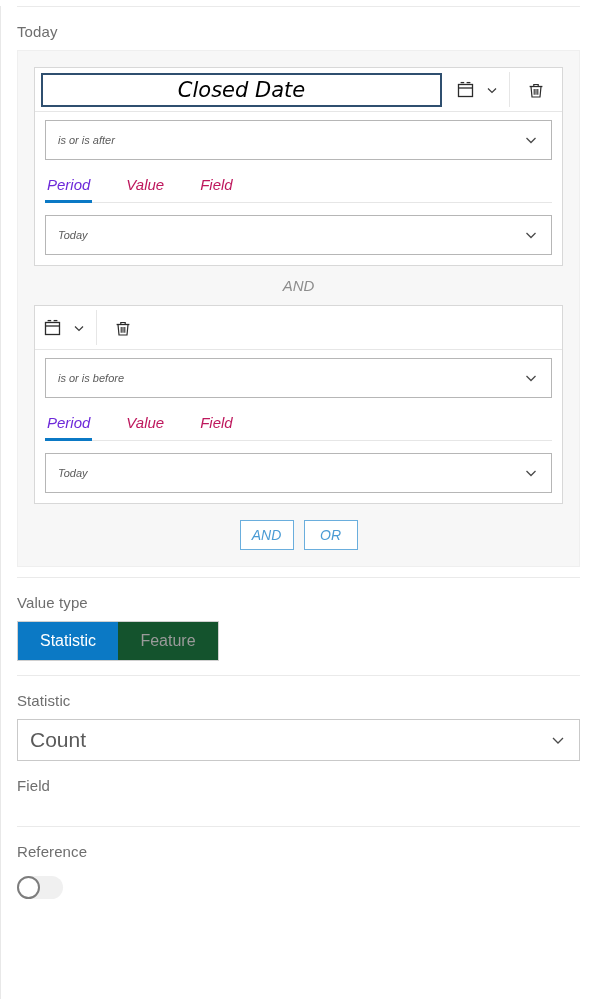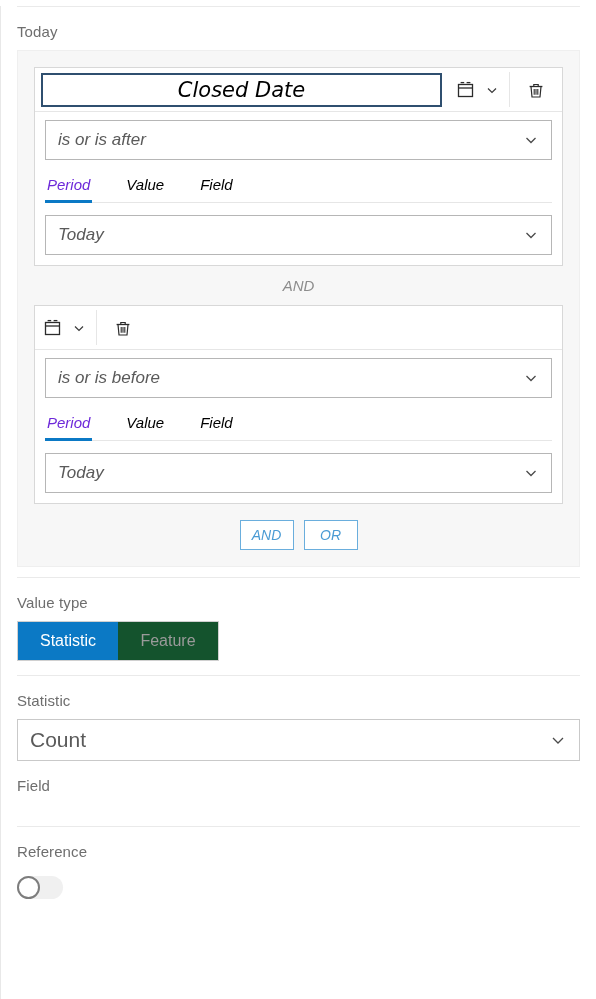--- a/index.html
+++ b/index.html
@@ -98,36 +98,36 @@
 
   
   .card-body { padding: 8px 10px 10px 10px; }
   .select {
     height: 40px;
     border: 1px solid #b6b6b6;
     background: #fff;
     display: flex;
     align-items: center;
     padding: 0 12px;
-    font-size: 17px;
+    font-size: 11px;
     color: #5a5a5a;
     cursor: pointer;
   }
   .select .val { flex: 1; white-space: nowrap; overflow: hidden; }
 
   
   .tabs {
     display: flex;
     margin-top: 12px;
     position: relative;
     border-bottom: 1px solid #e6e6e6;
   }
   .tab {
     font-size: 15px;
-    color: #000000;
+    color: #be185d;
     padding: 4px 2px 9px 2px;
     margin-right: 32px;
     cursor: pointer;
     position: relative;
   }
   .tab.active { color: #6d28d9; }
   .tab.active:after {
     content: "";
     position: absolute;
     left: 0; right: 0; bottom: -1px;

